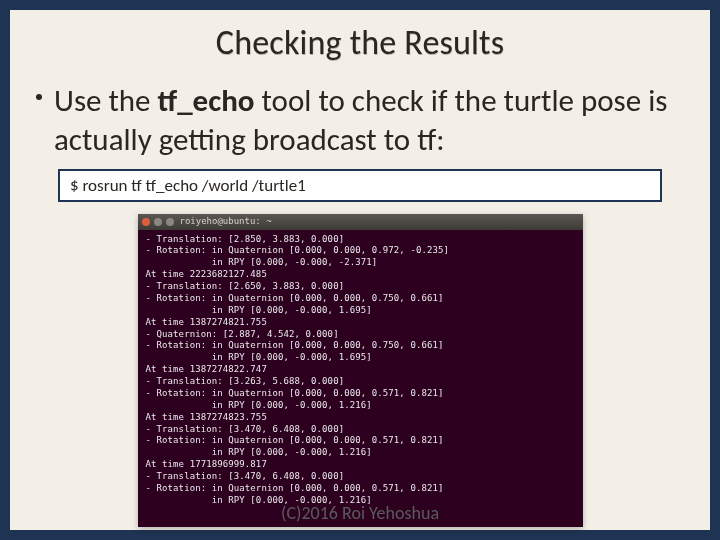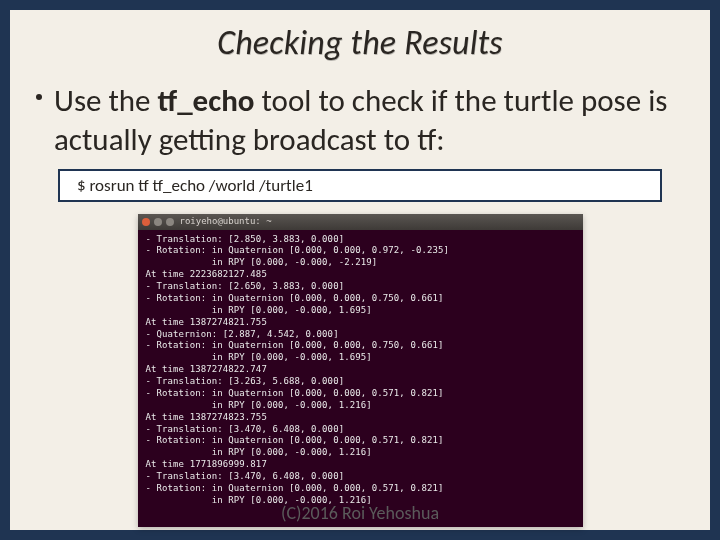--- a/index.html
+++ b/index.html
@@ -20,21 +20,20 @@
     padding: 12px 20px 0 20px;
   }
   .title {
     text-align: center;
     font-size: 34px;
     font-weight: 400;
     margin: 0 0 18px 0;
     color: #2a2622;
     text-shadow: 0.5px 0.5px 0 rgba(0,0,0,0.25);
     letter-spacing: 0.2px;
-    font-style: italic;
   }
   .bullet-row {
     display: flex;
     align-items: flex-start;
     margin: 0 6px 10px 6px;
   }
   .bullet-dot {
     width: 6px;
     height: 6px;
     border-radius: 50%;
@@ -46,21 +45,21 @@
     font-size: 31px;
     line-height: 1.25;
     color: #2a2622;
   }
   .bold { font-weight: 700; }
 
   .cmd-box {
     margin: 0 28px 12px 28px;
     border: 2px solid #1f3452;
     background: #ffffff;
-    padding: 4px 17px;
+    padding: 4px 10px;
     font-size: 17px;
     color: #2a2622;
   }
 
   .terminal {
     margin: 0 auto;
     width: 445px;
     background: #2c001e;
     box-shadow: 0 2px 6px rgba(0,0,0,0.25);
     font-family: "DejaVu Sans Mono", "Liberation Mono", monospace;
@@ -128,21 +127,21 @@
     <div class="term-titlebar">
       <span class="dots">
         <span class="dot dot-close"></span>
         <span class="dot dot-min"></span>
         <span class="dot dot-max"></span>
       </span>
       <span>roiyeho@ubuntu: ~</span>
     </div>
     <div class="term-body"><span>- Translation: [2.850, 3.883, 0.000]</span>
 <span>- Rotation: in Quaternion [0.000, 0.000, 0.972, -0.235]</span>
-<span>            in RPY [0.000, -0.000, -2.219]</span>
+<span>            in RPY [0.000, -0.000, -2.371]</span>
 <span>At time 2223682127.485</span>
 <span>- Translation: [2.650, 3.883, 0.000]</span>
 <span>- Rotation: in Quaternion [0.000, 0.000, 0.750, 0.661]</span>
 <span>            in RPY [0.000, -0.000, 1.695]</span>
 <span>At time 1387274821.755</span>
 <span>- Quaternion: [2.887, 4.542, 0.000]</span>
 <span>- Rotation: in Quaternion [0.000, 0.000, 0.750, 0.661]</span>
 <span>            in RPY [0.000, -0.000, 1.695]</span>
 <span>At time 1387274822.747</span>
 <span>- Translation: [3.263, 5.688, 0.000]</span>

